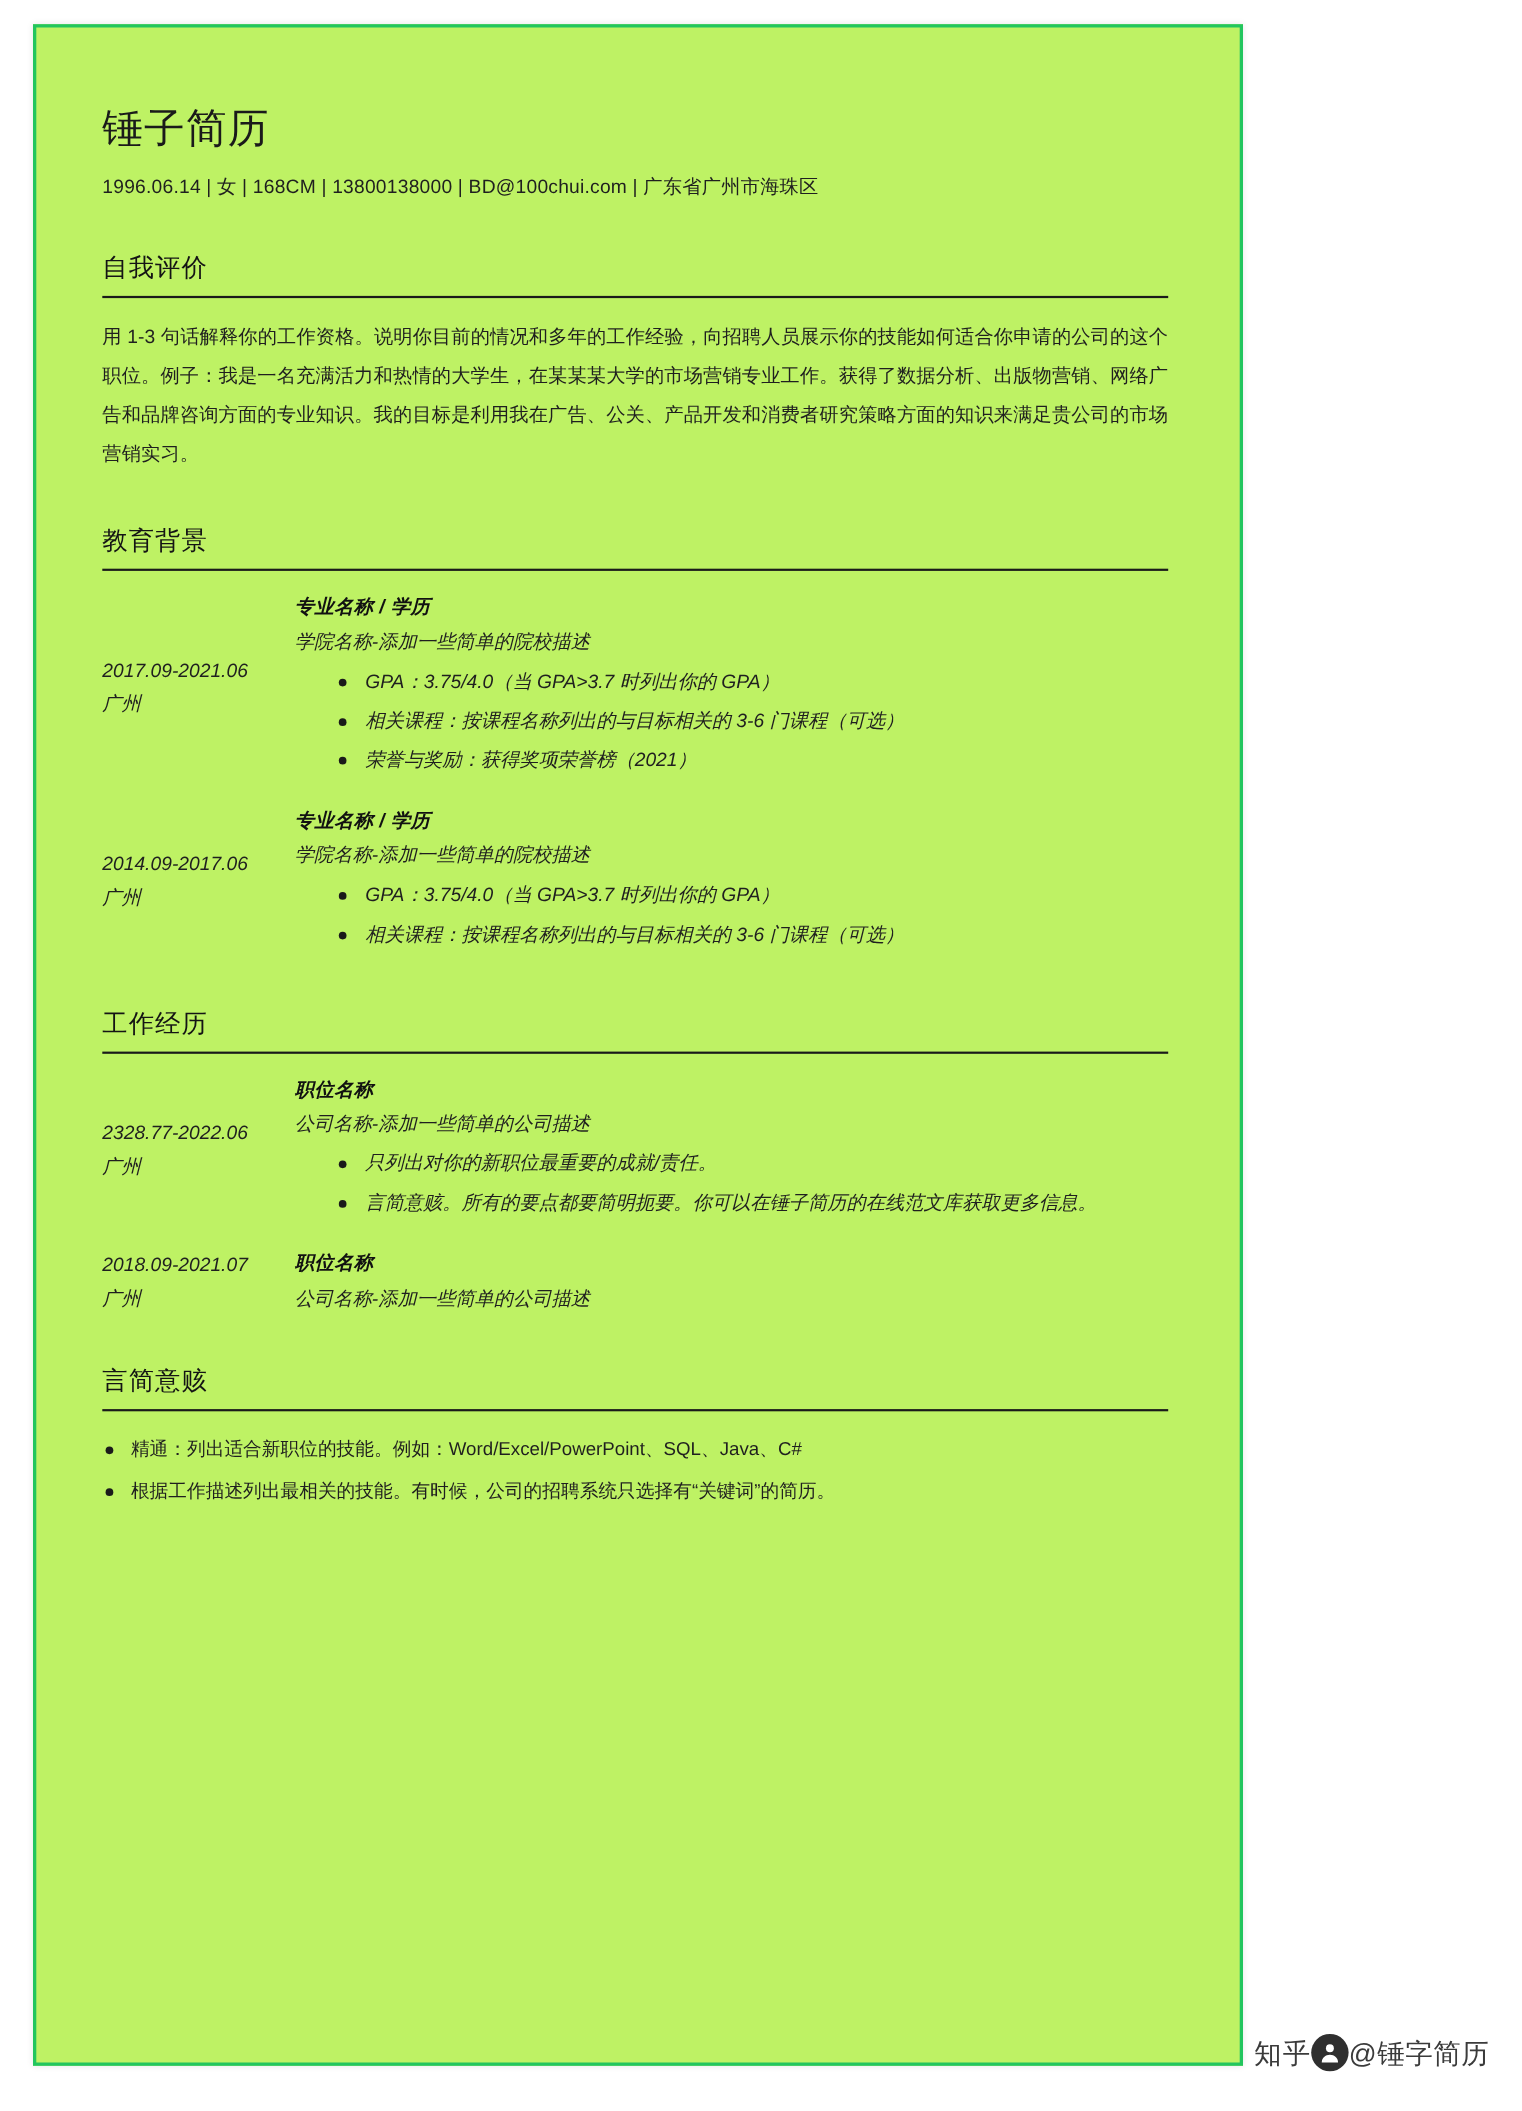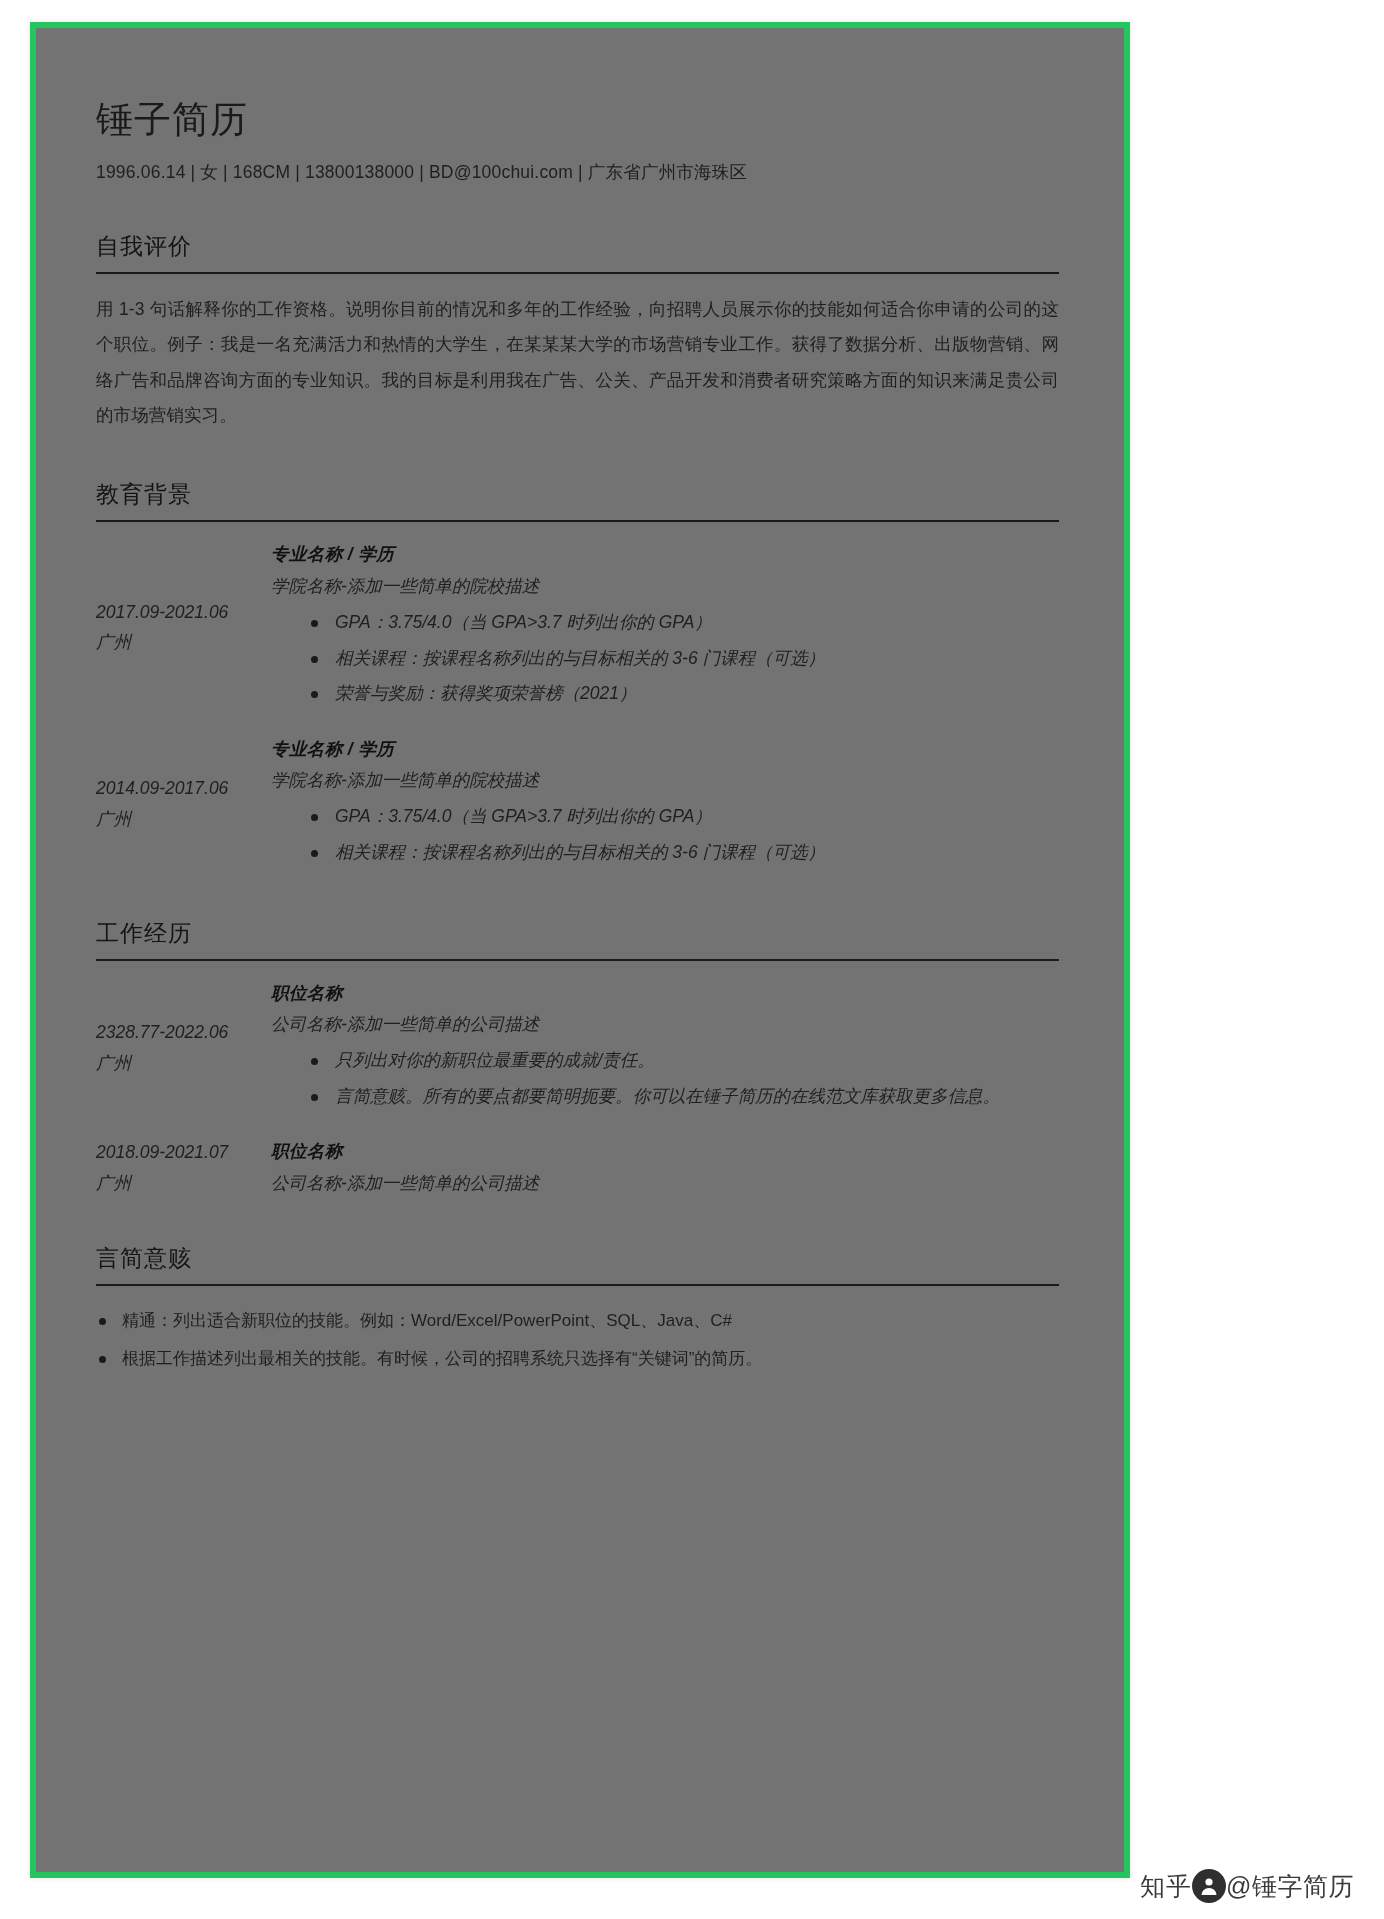--- a/index.html
+++ b/index.html
@@ -15,22 +15,22 @@
     position: relative;
     background: #ffffff;
     overflow: hidden;
   }
   .page {
     position: absolute;
     left: 30px;
     top: 22px;
     width: 1100px;
     height: 1856px;
-    background: #737373;
-    border: 6px solid #22c55e;
+    background: #bef264;
+    border: 3px solid #22c55e;
     box-shadow: 0 0 6px rgba(0,0,0,0.10);
   }
   .page-inner {
     padding: 70px 65px 0 60px;
   }
 
   
   .resume-name {
     font-size: 37px;
     font-weight: 400;
@@ -163,21 +163,21 @@
     width: 7px;
     height: 7px;
     border-radius: 50%;
     background: #1a1a1a;
   }
 
   
   .watermark {
     position: absolute;
     right: 30px;
-    bottom: 16px;
+    bottom: 36px;
     display: flex;
     align-items: center;
     gap: 0;
   }
   .wm-brand {
     font-size: 25px;
     color: #3b3b3b;
     font-weight: 400;
     letter-spacing: 1px;
   }

